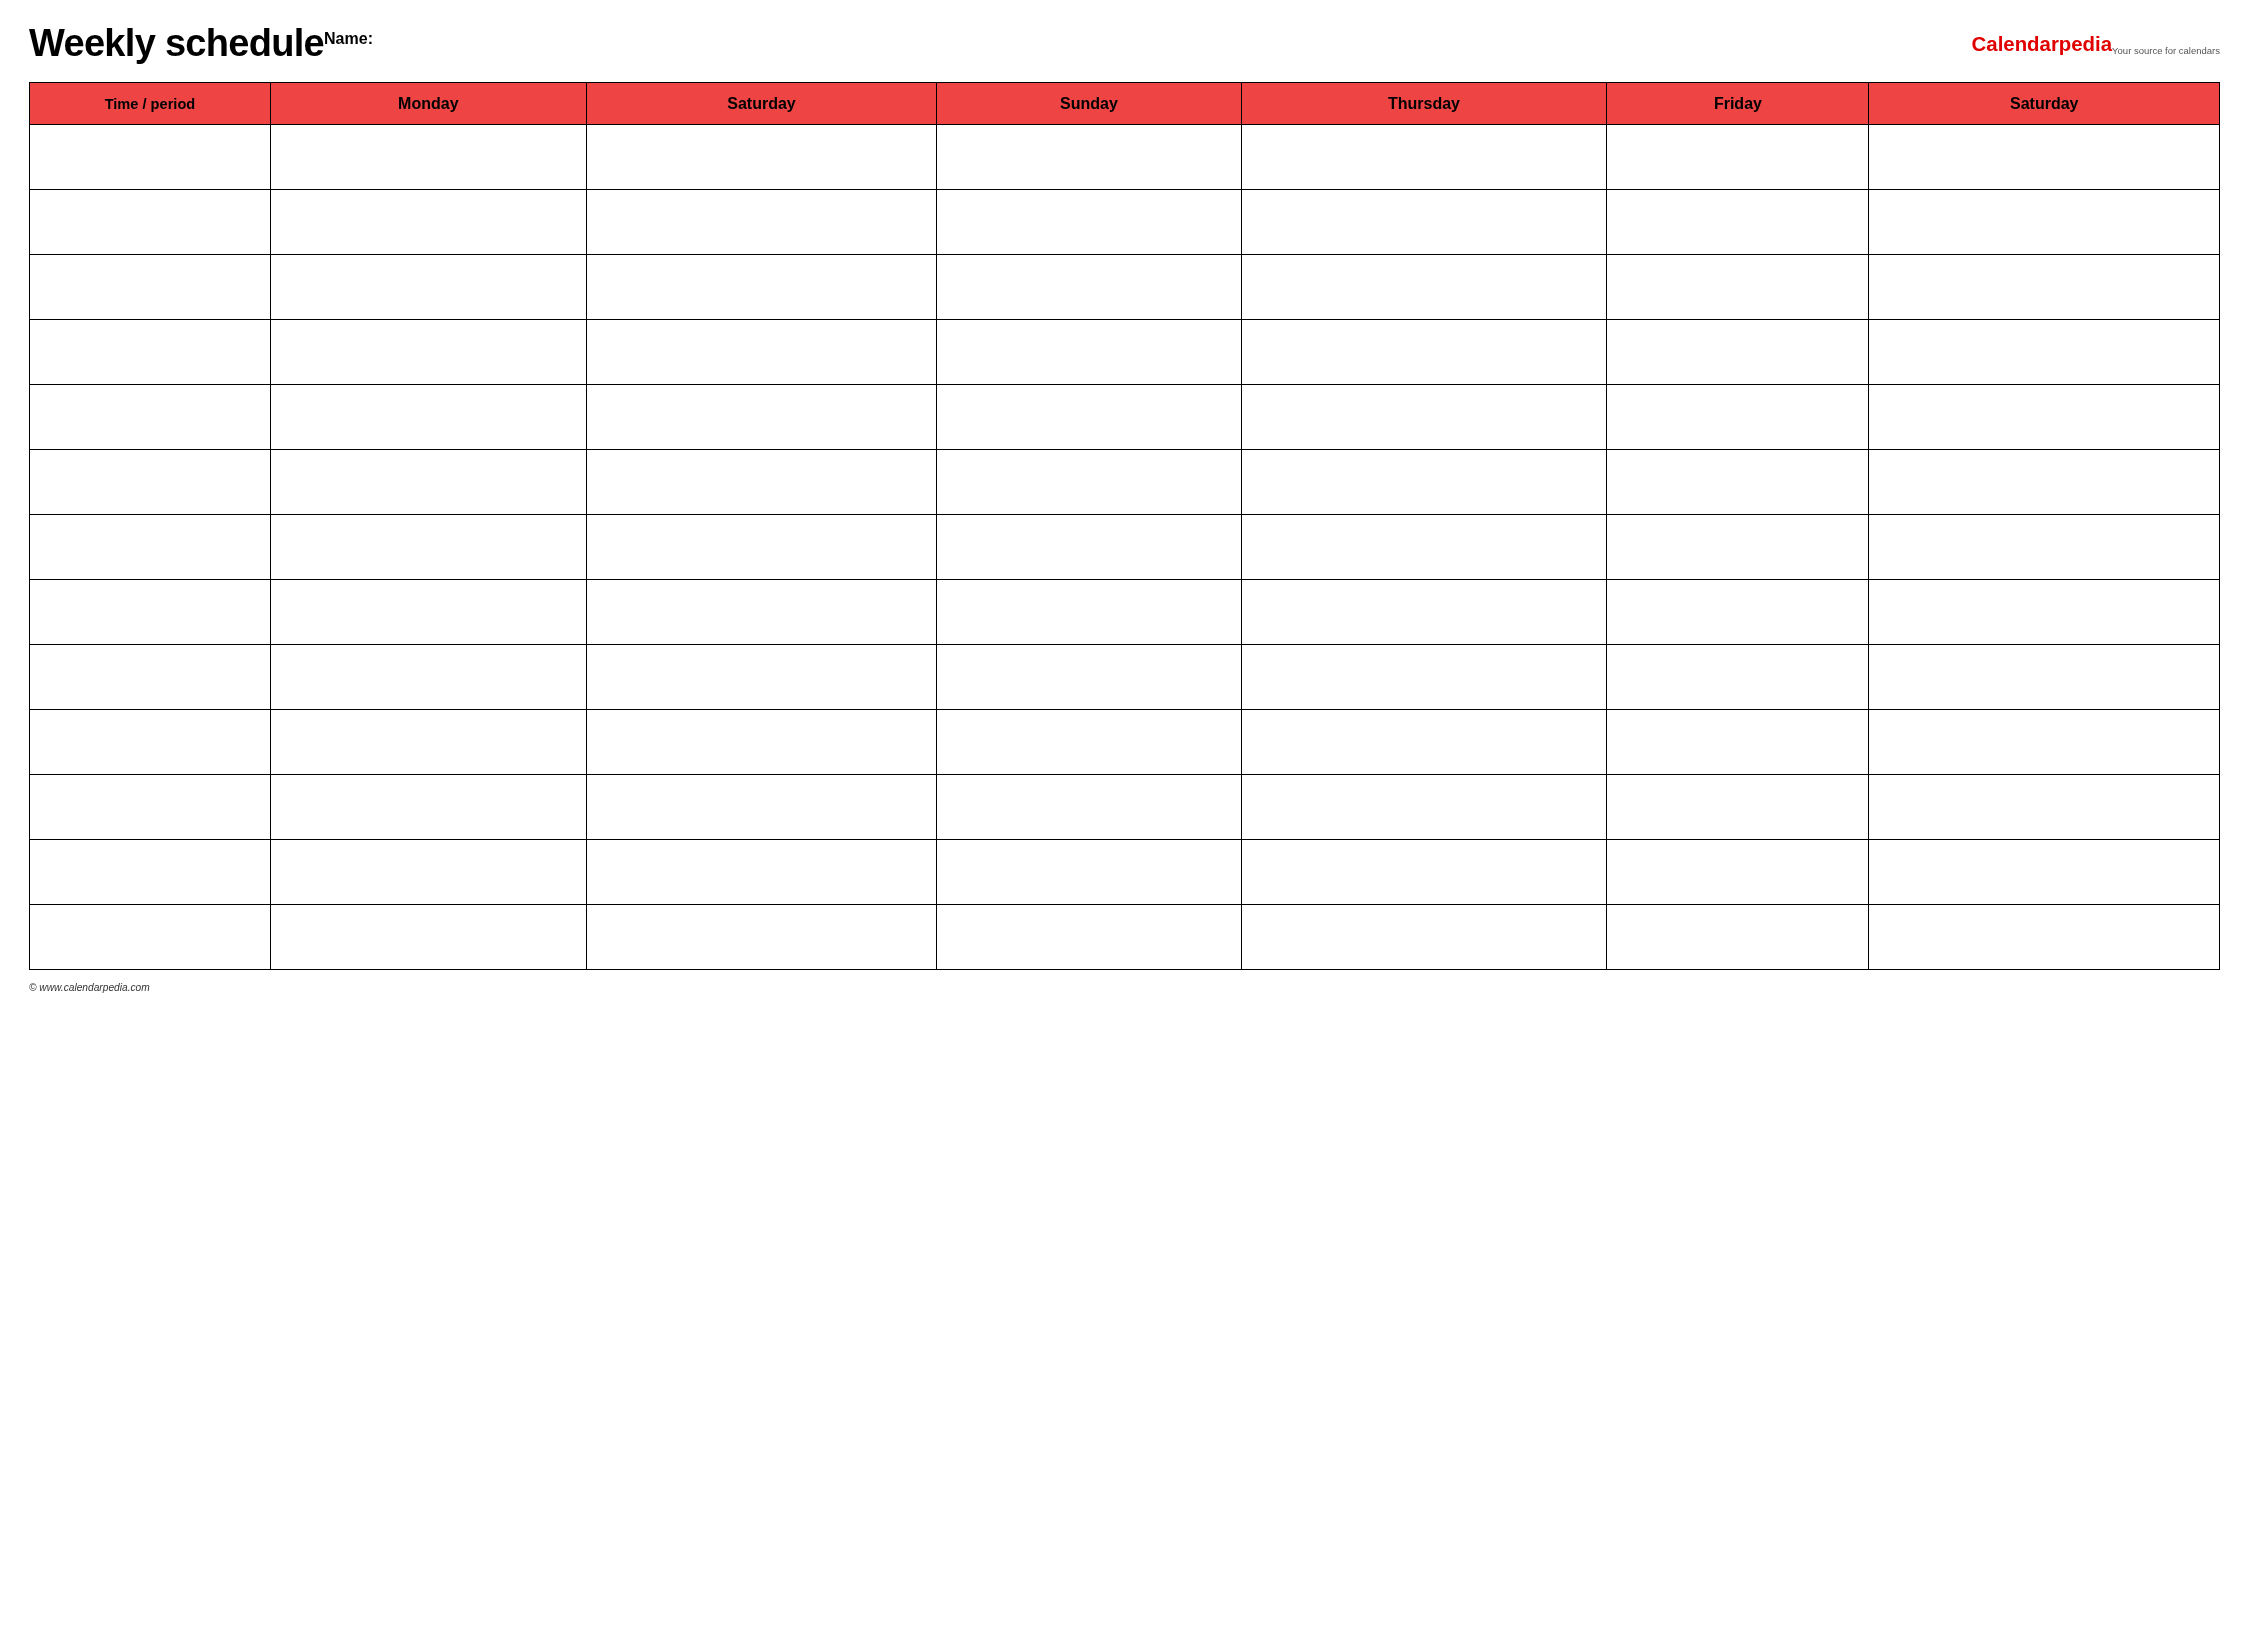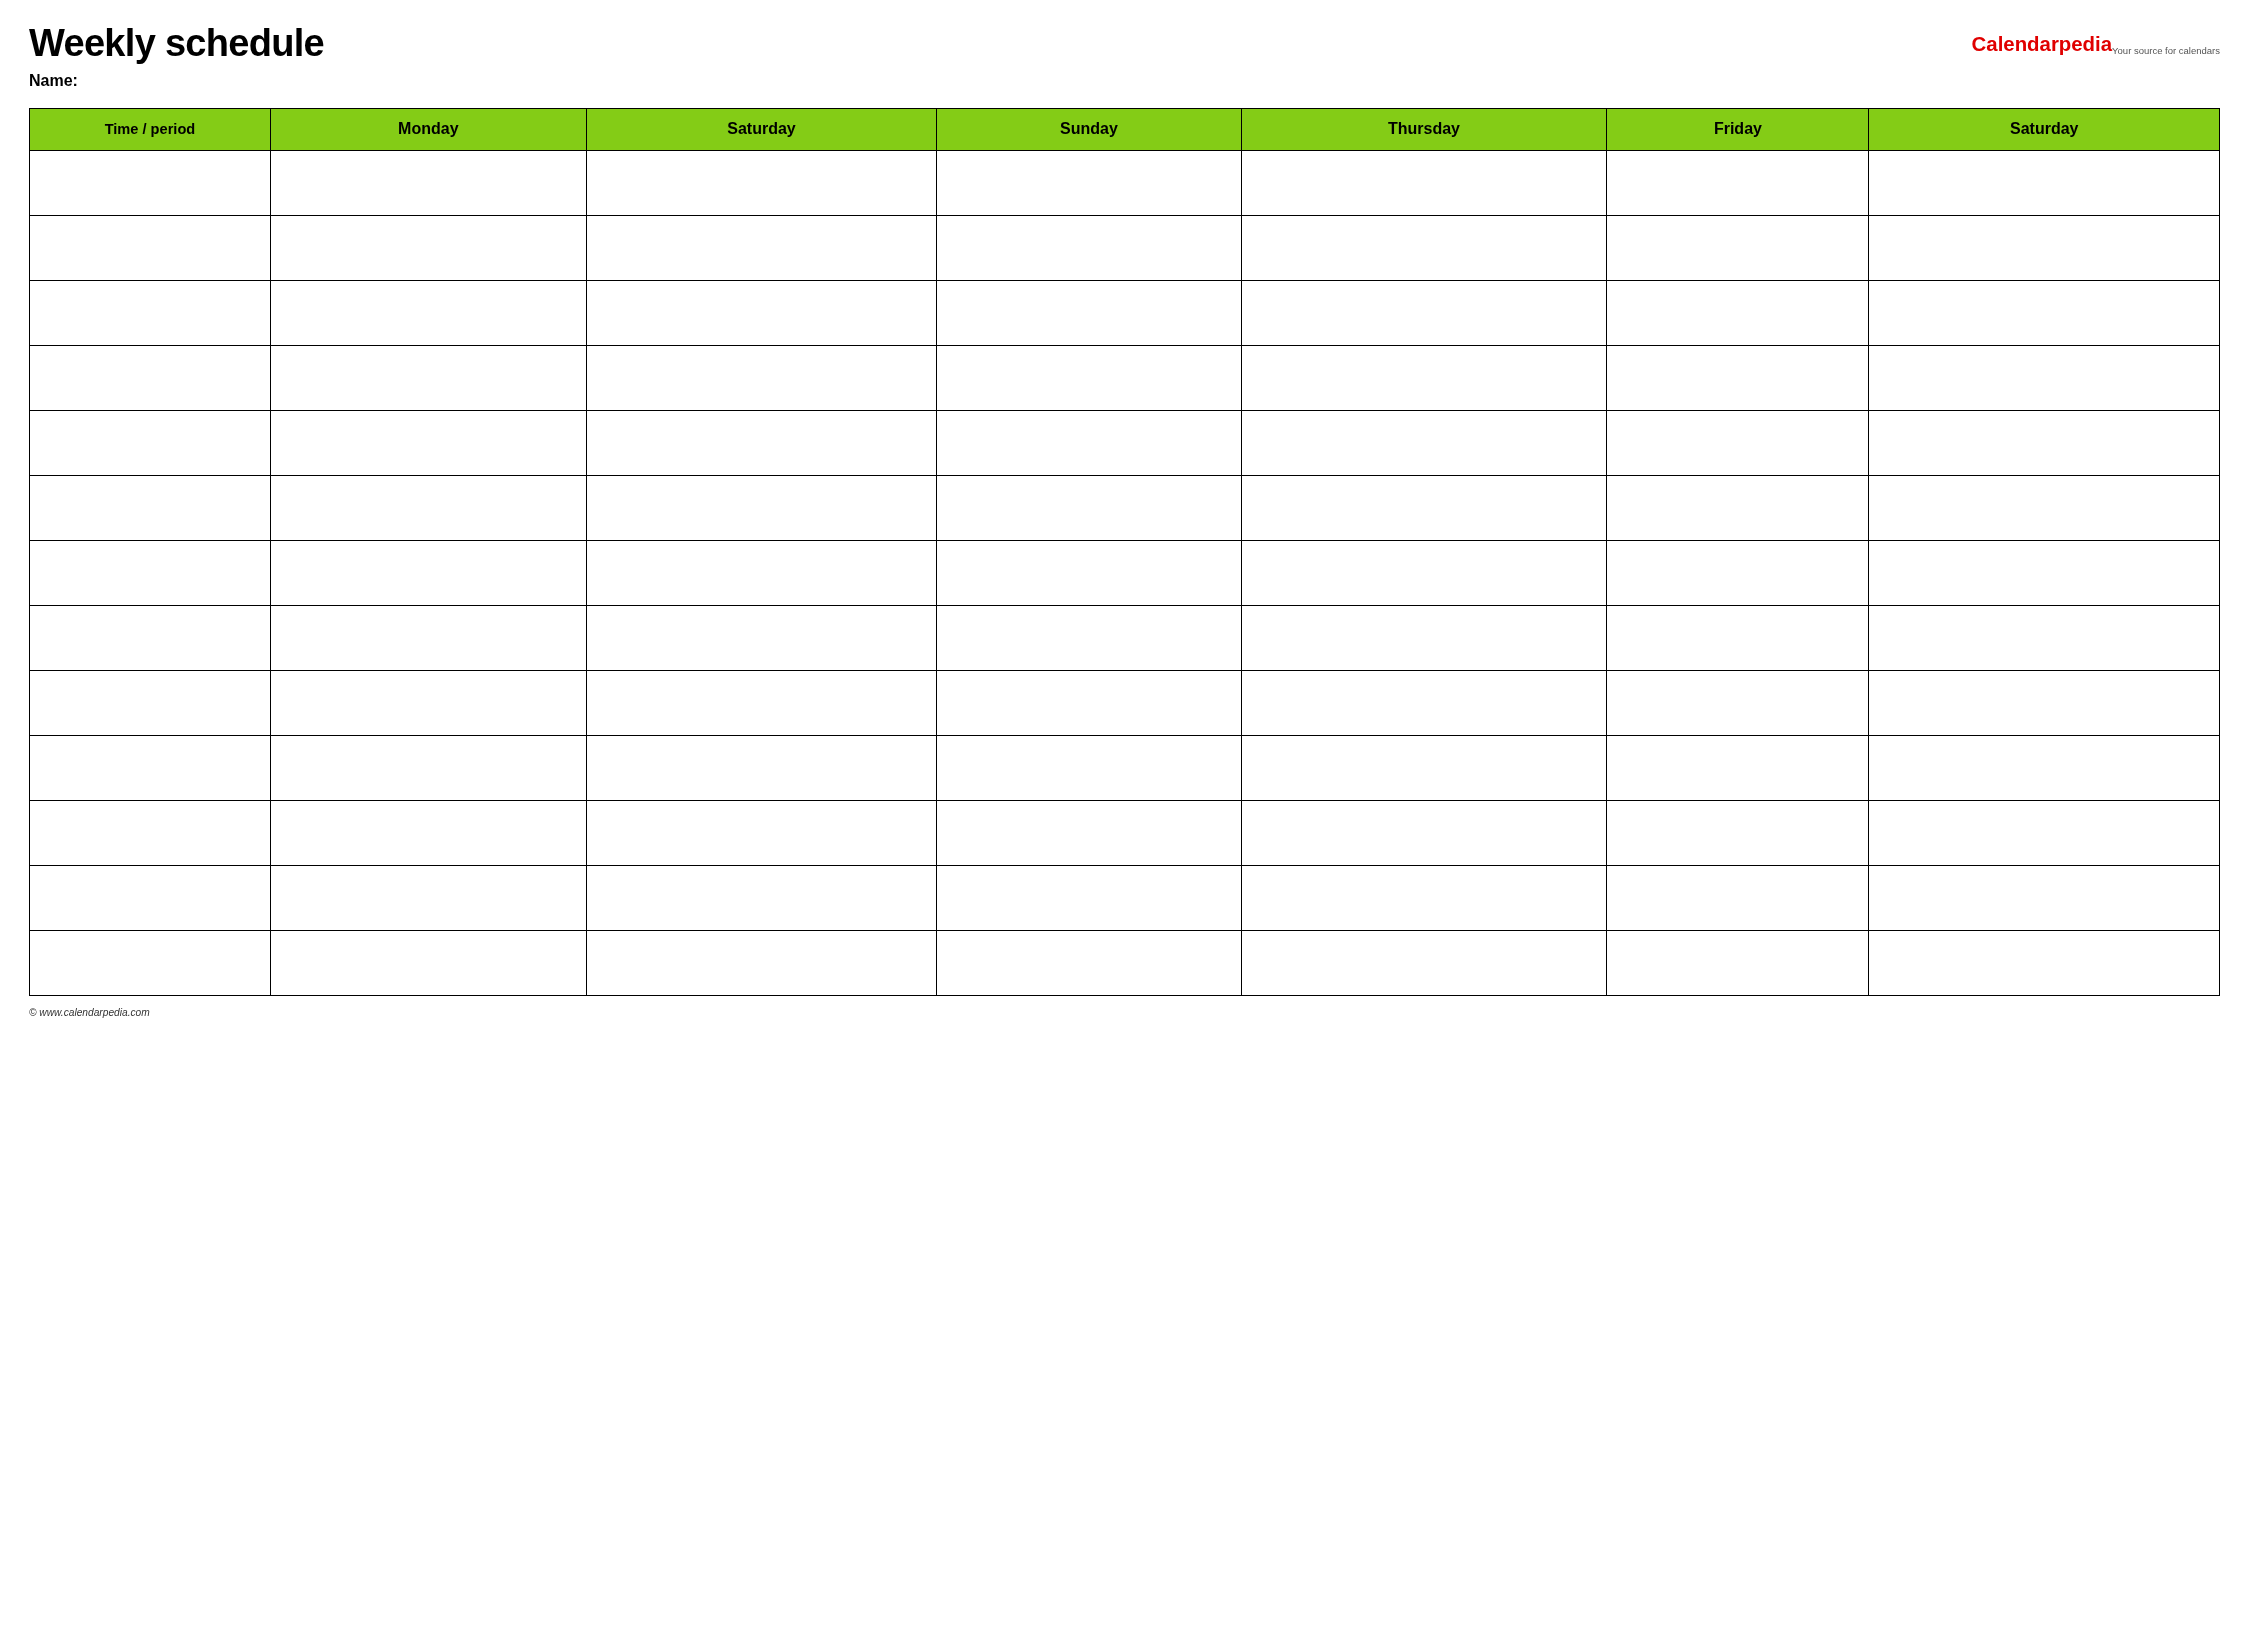--- a/index.html
+++ b/index.html
@@ -18,21 +18,20 @@
 
     .header-area {
       display: flex;
       justify-content: space-between;
       align-items: flex-start;
       margin-bottom: 5.8px;
     }
 
     .title-section {
       display: flex;
-      flex-direction: column;
     }
 
     .main-title {
       font-size: 38px;
       font-weight: 900;
       color: #000;
       line-height: 1.1;
       letter-spacing: -0.7px;
     }
 
@@ -74,21 +73,21 @@
       margin-top: 17.5px;
       border: 1.5px solid #000;
     }
 
     .schedule-table th {
       border: 1.5px solid #000;
       padding: 11.6px 5.8px;
       text-align: center;
       font-size: 16px;
       font-weight: bold;
-      background: #84cc16;
+      background: #ef4444;
       color: #000;
     }
 
     .schedule-table th.time-header {
       font-size: 14.6px;
       width: 11%;
     }
 
     .schedule-table td {
       border: 0.7px solid #000;

